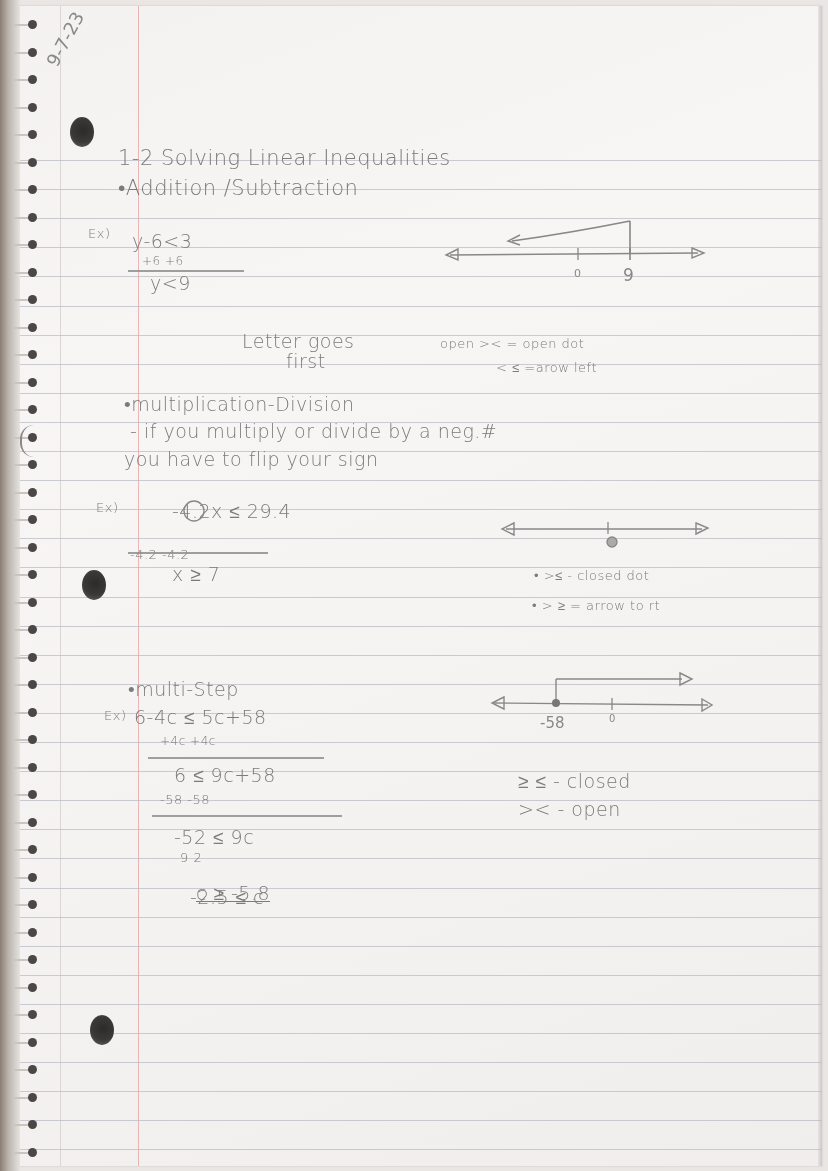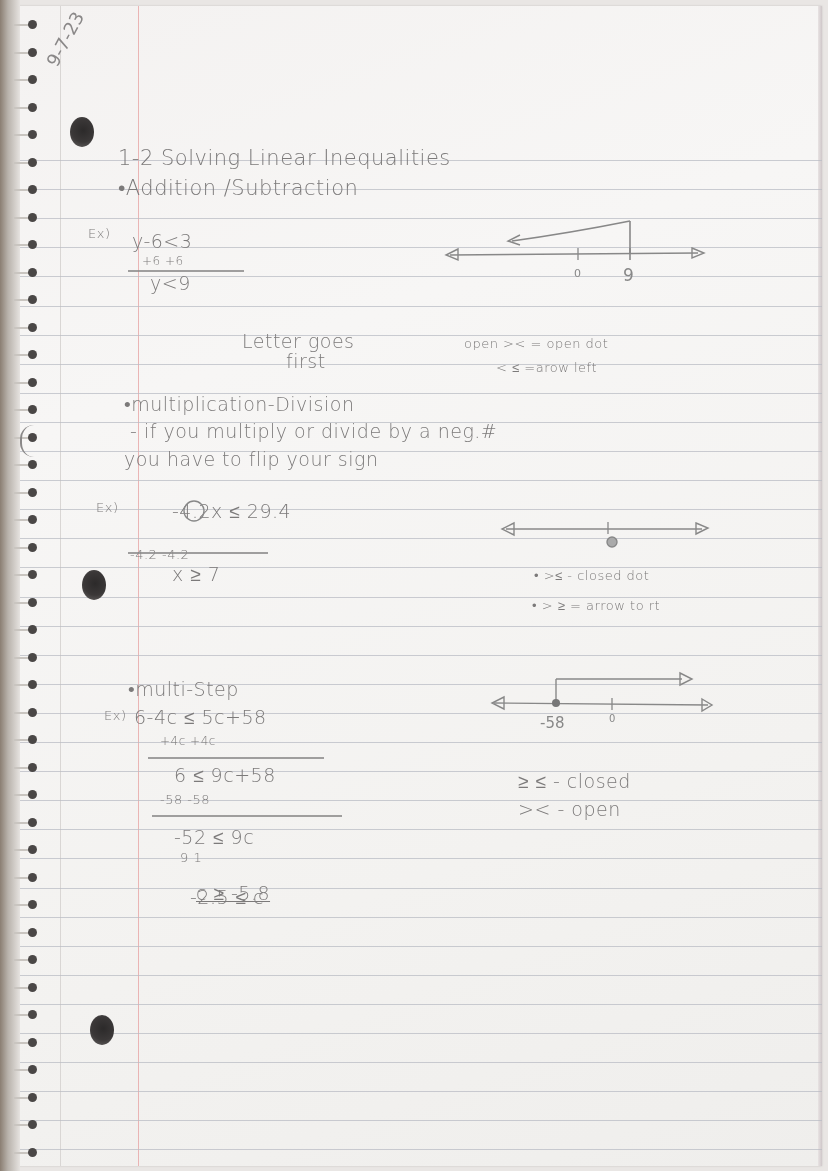--- a/index.html
+++ b/index.html
@@ -369,21 +369,21 @@
   <path d="M28 34 L16 40 L28 45 Z" stroke="#888" stroke-width="1.4" fill="none"></path>
   <path d="M262 33 L274 38 L262 43 Z" stroke="#888" stroke-width="1.4" fill="none"></path>
   <line x1="148" y1="33" x2="148" y2="45" stroke="#888" stroke-width="1.3"></line>
   <line x1="200" y1="33" x2="200" y2="45" stroke="#888" stroke-width="1.6"></line>
   <text x="144" y="62" font-size="11" fill="#888" font-family="DejaVu Sans, sans-serif">0</text>
   <text x="193" y="66" font-size="17" fill="#888" font-family="DejaVu Sans, sans-serif">9</text>
 </svg>
 
 <div class="hw md" style="left:242px; top:330px;">Letter goes</div>
 <div class="hw md" style="left:286px; top:350px;">first</div>
-<div class="hw sm" style="left:440px; top:336px;margin-left:24px;">open &gt;&lt; = open dot</div>
+<div class="hw sm" style="left:440px; top:336px;">open &gt;&lt; = open dot</div>
 <div class="hw sm" style="left:496px; top:360px;">&lt; ≤ =arow left</div>
 
 <div class="hw md" style="left:124px; top:393px;">•multiplication-Division</div>
 <div class="hw md" style="left:130px; top:420px;">- if you multiply or divide by a neg.#</div>
 <div class="hw md" style="left:124px; top:448px;">you have to flip your sign</div>
 
 <div class="hw sm" style="left:96px; top:500px;">Ex)</div>
 <div class="hw md" style="left:128px; top:500px;margin-left:44px;">-4.2x ≤ 29.4</div>
 <svg style="position:absolute; left:183px; top:500px; overflow:visible;" width="24" height="24">
   <circle cx="11" cy="11" r="10" stroke="#888" stroke-width="1.4" fill="none"></circle>
@@ -405,21 +405,21 @@
 
 <div class="hw md" style="left:128px; top:678px;">•multi-Step</div>
 <div class="hw sm" style="left:104px; top:708px;">Ex)</div>
 <div class="hw md" style="left:134px; top:706px;">6-4c ≤ 5c+58</div>
 <div class="hw xs" style="left:160px; top:734px;">+4c   +4c</div>
 <div class="underline-stroke" style="left:148px; top:757px; width:176px;"></div>
 <div class="hw md" style="left:174px; top:764px;">6 ≤ 9c+58</div>
 <div class="hw sm" style="left:160px; top:792px;">-58      -58</div>
 <div class="underline-stroke" style="left:152px; top:815px; width:190px;"></div>
 <div class="hw md" style="left:174px; top:826px;">-52 ≤ 9c</div>
-<div class="hw sm" style="left:180px; top:850px;">9         1</div>
+<div class="hw sm" style="left:180px; top:850px;">9         2</div>
 <div class="hw md" style="left:190px; top:886px;">-2.5 ≤ c</div>
 <div class="hw md" style="left:196px; top:882px;text-decoration:underline;">c ≥ -5.8</div>
 
 <svg class="numline" style="left:480px; top:668px;" width="240" height="70">
   <line x1="76" y1="35" x2="76" y2="11" stroke="#888" stroke-width="1.4"></line>
   <line x1="76" y1="11" x2="202" y2="11" stroke="#888" stroke-width="1.4"></line>
   <path d="M200 5 L212 11 L200 17 Z" stroke="#888" stroke-width="1.4" fill="none"></path>
   <line x1="14" y1="35" x2="228" y2="37" stroke="#888" stroke-width="1.4"></line>
   <path d="M24 29 L12 35 L24 41 Z" stroke="#888" stroke-width="1.4" fill="none"></path>
   <path d="M222 31 L232 37 L222 43 Z" stroke="#888" stroke-width="1.4" fill="none"></path>

